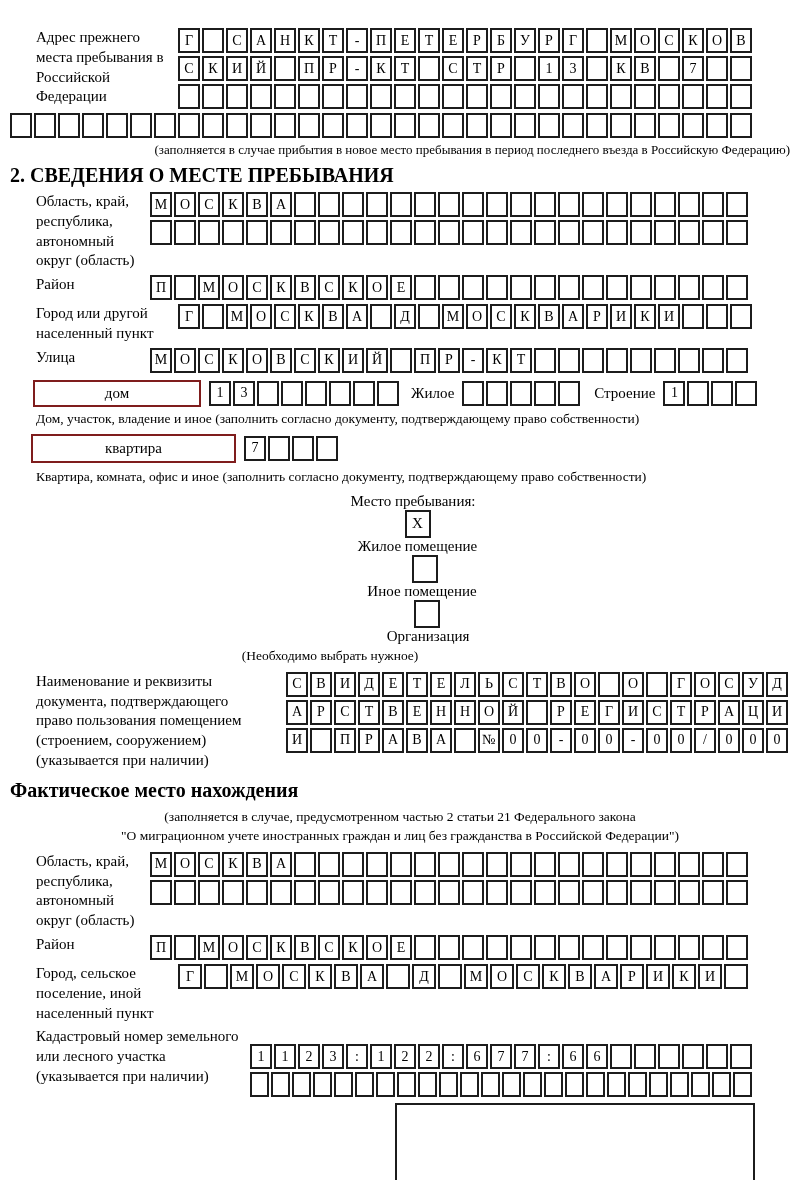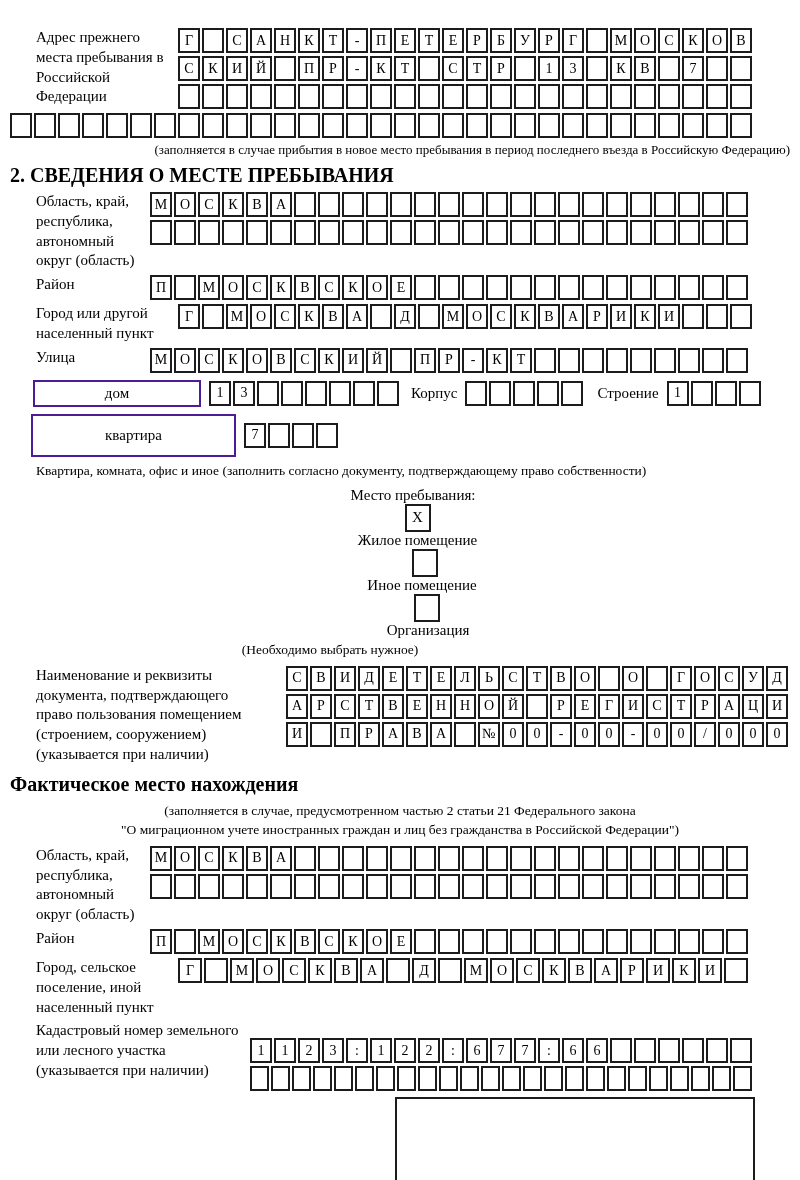--- a/index.html
+++ b/index.html
@@ -16,21 +16,21 @@
   .grid-stack{display:flex;flex-direction:column;gap:3px;}
   .cells{display:flex;gap:2px;}
   .cell{flex:0 0 22px;width:22px;height:25px;box-sizing:border-box;border:2px solid #1c1c1c;
         display:flex;align-items:center;justify-content:center;font-size:14px;background:#fff;}
   .cells.wide .cell{flex-basis:24px;width:24px;}
   .cells.narrow .cell{flex-basis:19px;width:19px;}
 
   .note-center{text-align:right;font-size:13px;margin:4px 0 2px;}
   .section-title{font-weight:bold;font-size:20px;margin:6px 0 5px;}
 
-  .named-box{border:2px solid #4c1d95;box-sizing:border-box;height:27px;display:flex;
+  .named-box{border:2px solid #7f1d1d;box-sizing:border-box;height:27px;display:flex;
              align-items:center;justify-content:center;background:#fff;}
   .house-row{display:flex;align-items:center;margin-top:7px;}
   .caption{font-size:13.5px;padding-left:26px;margin-top:4px;}
 
   .chk-row{display:flex;align-items:center;margin-top:8px;padding-left:26px;flex-direction:column;}
   .chk{width:26px;height:28px;box-sizing:border-box;border:2px solid #1c1c1c;display:inline-flex;
        align-items:center;justify-content:center;font-size:15px;}
   .chk-note{width:640px;text-align:center;font-size:13.5px;margin-top:3px;}
 
   .subnote{text-align:center;font-size:13.5px;line-height:1.45;}
@@ -321,39 +321,40 @@
     <div class="cells" style="margin-left:8px;">
         <span class="cell">1</span>
         <span class="cell">3</span>
         <span class="cell"></span>
         <span class="cell"></span>
         <span class="cell"></span>
         <span class="cell"></span>
         <span class="cell"></span>
         <span class="cell"></span>
       </div>
-    <span style="margin:0 8px 0 12px;">Корпус</span>
+    <span style="margin:0 8px 0 12px;">Жилое</span>
     <div class="cells">
         <span class="cell"></span>
         <span class="cell"></span>
         <span class="cell"></span>
         <span class="cell"></span>
         <span class="cell"></span>
       </div>
     <span style="margin:0 8px 0 14px;">Строение</span>
     <div class="cells">
         <span class="cell">1</span>
         <span class="cell"></span>
         <span class="cell"></span>
         <span class="cell"></span>
       </div>
   </div>
+  <div class="caption">Дом, участок, владение и иное (заполнить согласно документу, подтверждающему право собственности)</div>
 
   <div class="house-row">
-    <div class="named-box" style="width:205px;margin-left:21px;height:43px;">квартира</div>
+    <div class="named-box" style="width:205px;margin-left:21px;height:29px;">квартира</div>
     <div class="cells" style="margin-left:8px;">
         <span class="cell">7</span>
         <span class="cell"></span>
         <span class="cell"></span>
         <span class="cell"></span>
       </div>
   </div>
   <div class="caption mt6">Квартира, комната, офис и иное (заполнить согласно документу, подтверждающему право собственности)</div>
 
   <div class="chk-row">

